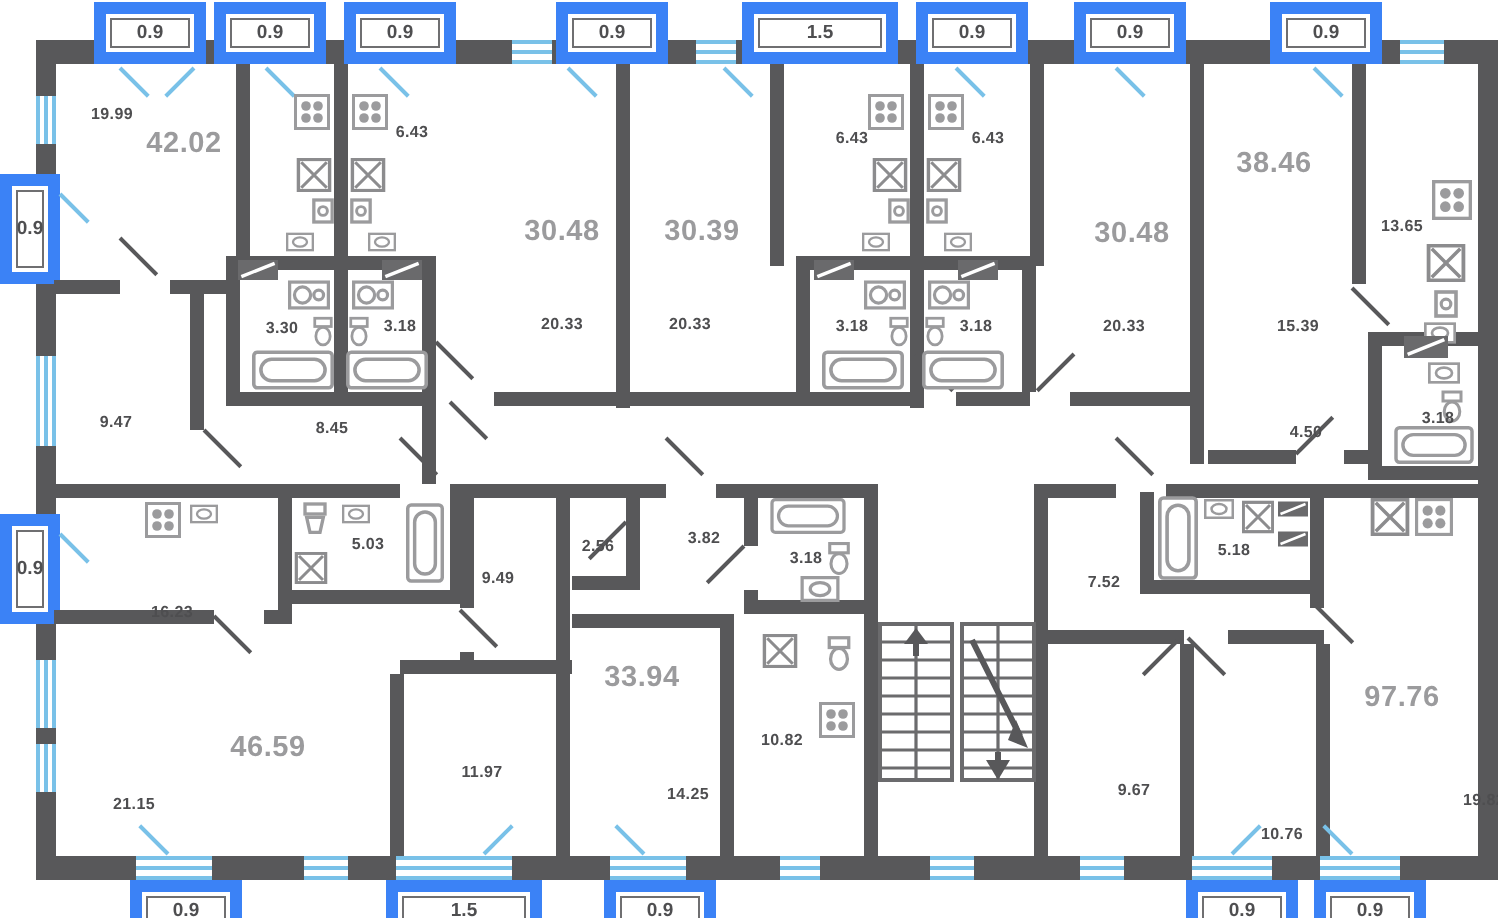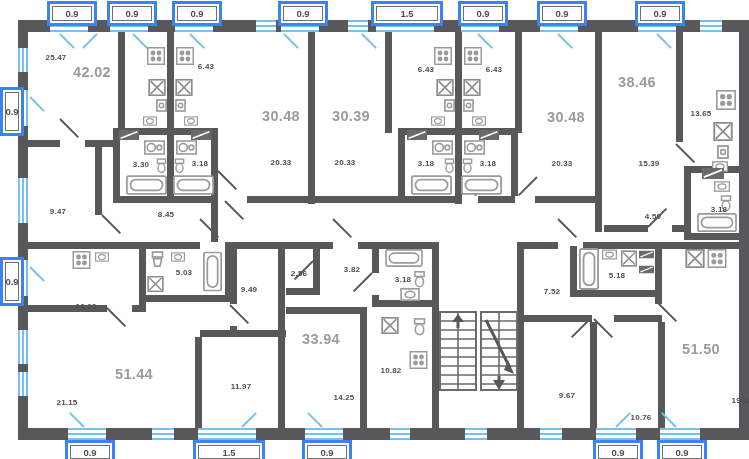--- a/index.html
+++ b/index.html
@@ -5,21 +5,21 @@
   html,body{margin:0;padding:0;background:#fff;}
   #plan{position:relative;width:749px;height:459px;background:#fff;overflow:hidden;
         font-family:"Liberation Sans",sans-serif;}
   .w{position:absolute;background:#58585a;}
   
   .wnh{position:absolute;background:#fff;border-top:2px solid #79c1e8;border-bottom:2px solid #79c1e8;box-sizing:border-box;}
   .wnh i{position:absolute;left:0;right:0;top:50%;height:2px;margin-top:-1px;background:#79c1e8;display:block;}
   .wnv{position:absolute;background:#fff;border-left:2px solid #79c1e8;border-right:2px solid #79c1e8;box-sizing:border-box;}
   .wnv i{position:absolute;top:0;bottom:0;left:50%;width:2px;margin-left:-1px;background:#79c1e8;display:block;}
   
-  .dimbox{position:absolute;background:#fff;border:3px solid #3b82f6;
+  .dimbox{position:absolute;background:#fff;border:6px solid #3b82f6;
           box-shadow:inset 0 0 0 2px #fff,inset 0 0 0 3px #6f6f71;
           display:flex;align-items:center;justify-content:center;
           font-size:9.5px;font-weight:bold;color:#4e4e50;}
   
   .rl{position:absolute;transform:translate(-50%,-50%);font-size:8px;font-weight:bold;color:#4e4e50;white-space:nowrap;letter-spacing:.2px;}
   .al{position:absolute;transform:translate(-50%,-50%);font-size:14.5px;font-weight:bold;color:#9b9b9d;white-space:nowrap;letter-spacing:.3px;cursor:pointer;}
   
   .door{position:absolute;width:26px;height:2px;background:#58585a;transform-origin:left center;}
   .bdoor{position:absolute;width:20px;height:2px;background:#79c1e8;transform-origin:left center;}
   .ic{position:absolute;}
@@ -633,25 +633,25 @@
         <path d="M57 74 L63 84 L69 74 Z" stroke="none"></path>
       </g>
     </svg>
   </div>
 
   <span class="al" style="left:92px;top:72px">42.02</span>
   <span class="al" style="left:281px;top:116px">30.48</span>
   <span class="al" style="left:351px;top:116px">30.39</span>
   <span class="al" style="left:566px;top:117px">30.48</span>
   <span class="al" style="left:637px;top:82px">38.46</span>
-  <span class="al" style="left:134px;top:374px">51.44</span>
+  <span class="al" style="left:134px;top:374px">46.59</span>
   <span class="al" style="left:321px;top:339px">33.94</span>
-  <span class="al" style="left:701px;top:349px">51.50</span>
-
-  <span class="rl" style="left:56px;top:57px">25.47</span>
+  <span class="al" style="left:701px;top:349px">97.76</span>
+
+  <span class="rl" style="left:56px;top:57px">19.99</span>
   <span class="rl" style="left:58px;top:211px">9.47</span>
   <span class="rl" style="left:141px;top:164px">3.30</span>
   <span class="rl" style="left:166px;top:214px">8.45</span>
   <span class="rl" style="left:281px;top:162px">20.33</span>
   <span class="rl" style="left:206px;top:66px">6.43</span>
   <span class="rl" style="left:200px;top:163px">3.18</span>
   <span class="rl" style="left:345px;top:162px">20.33</span>
   <span class="rl" style="left:426px;top:69px">6.43</span>
   <span class="rl" style="left:426px;top:163px">3.18</span>
   <span class="rl" style="left:562px;top:163px">20.33</span>

